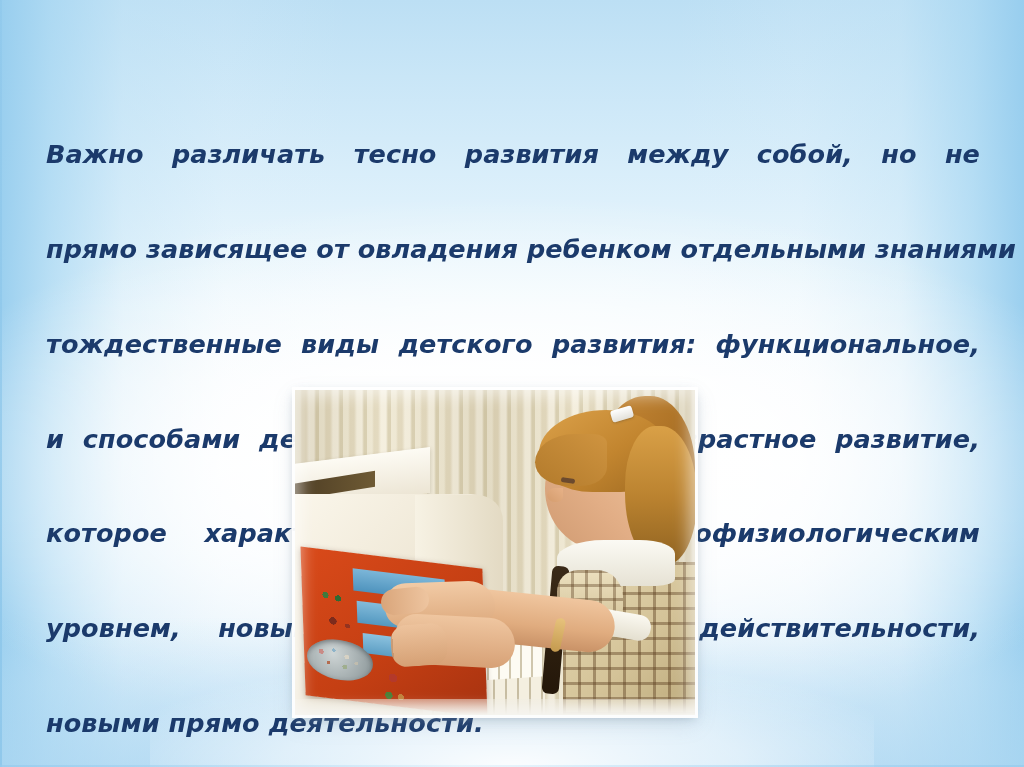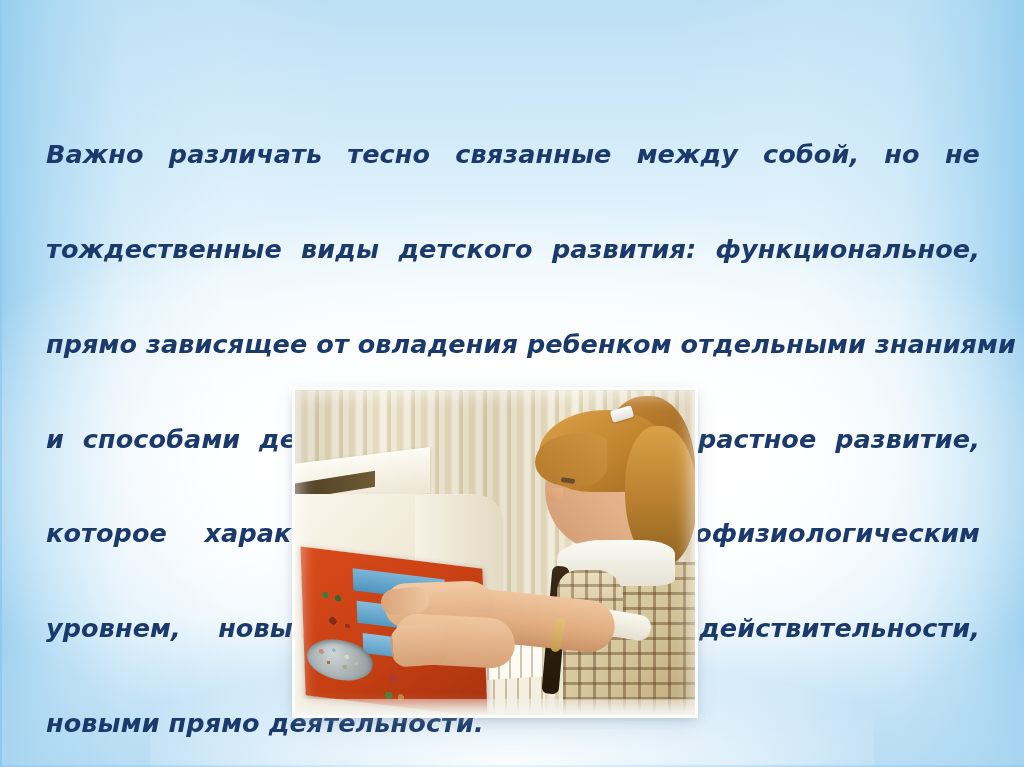--- a/index.html
+++ b/index.html
@@ -581,23 +581,23 @@
   <div class="bg-base"></div>
   <div class="bg-side-left"></div>
   <div class="bg-side-right"></div>
   <div class="bg-center-glow"></div>
   <div class="bg-bottom-wash"></div>
   <div class="bg-bottom-center-clear"></div>
   <div class="bg-edge-hairline-left"></div>
   <div class="bg-edge-hairline-bottom"></div>
 
   <div class="text-block">
-    <span class="just-line">Важно различать тесно связанные между собой, но не</span>
+    <span class="just-line">Важно различать тесно развития между собой, но не</span>
+    <span class="just-line">прямо зависящее от овладения ребенком отдельными знаниями</span>
     <span class="just-line">тождественные виды детского развития: функциональное,</span>
-    <span class="just-line">прямо зависящее от овладения ребенком отдельными знаниями</span>
     <span class="just-line">и способами действий, и собственно возрастное развитие,</span>
     <span class="just-line">которое характеризуется новым психофизиологическим</span>
     <span class="just-line">уровнем, новым планом отражения действительности,</span>
     <span class="just-line last">новыми прямо деятельности.</span>
   </div>
 
   <div class="photo-frame">
     <div class="photo">
 
       <div class="ph-curtain"></div>

